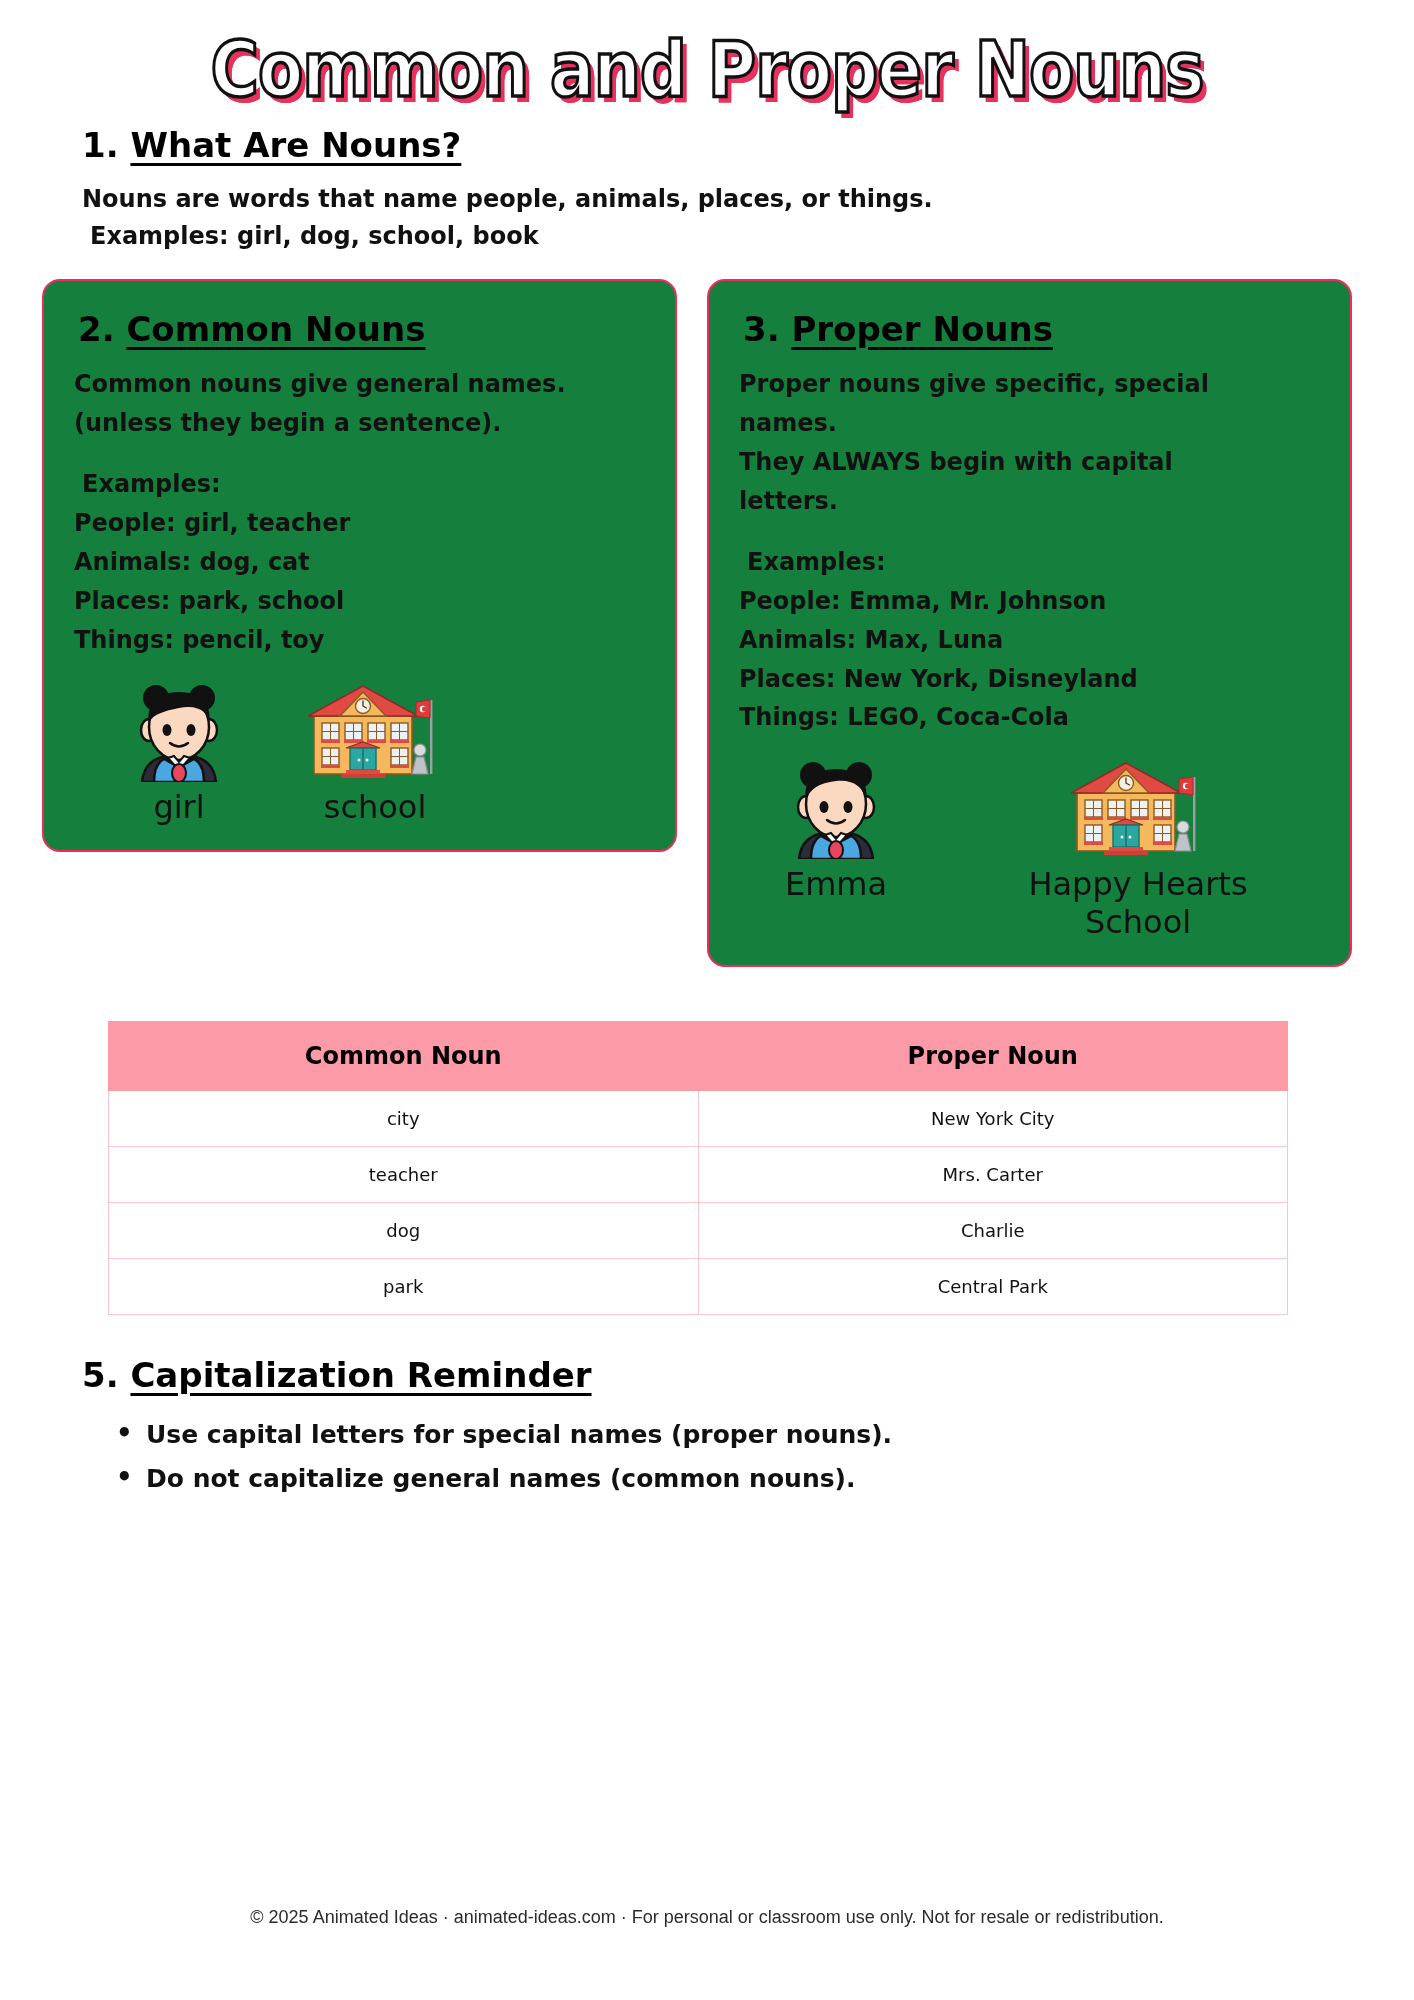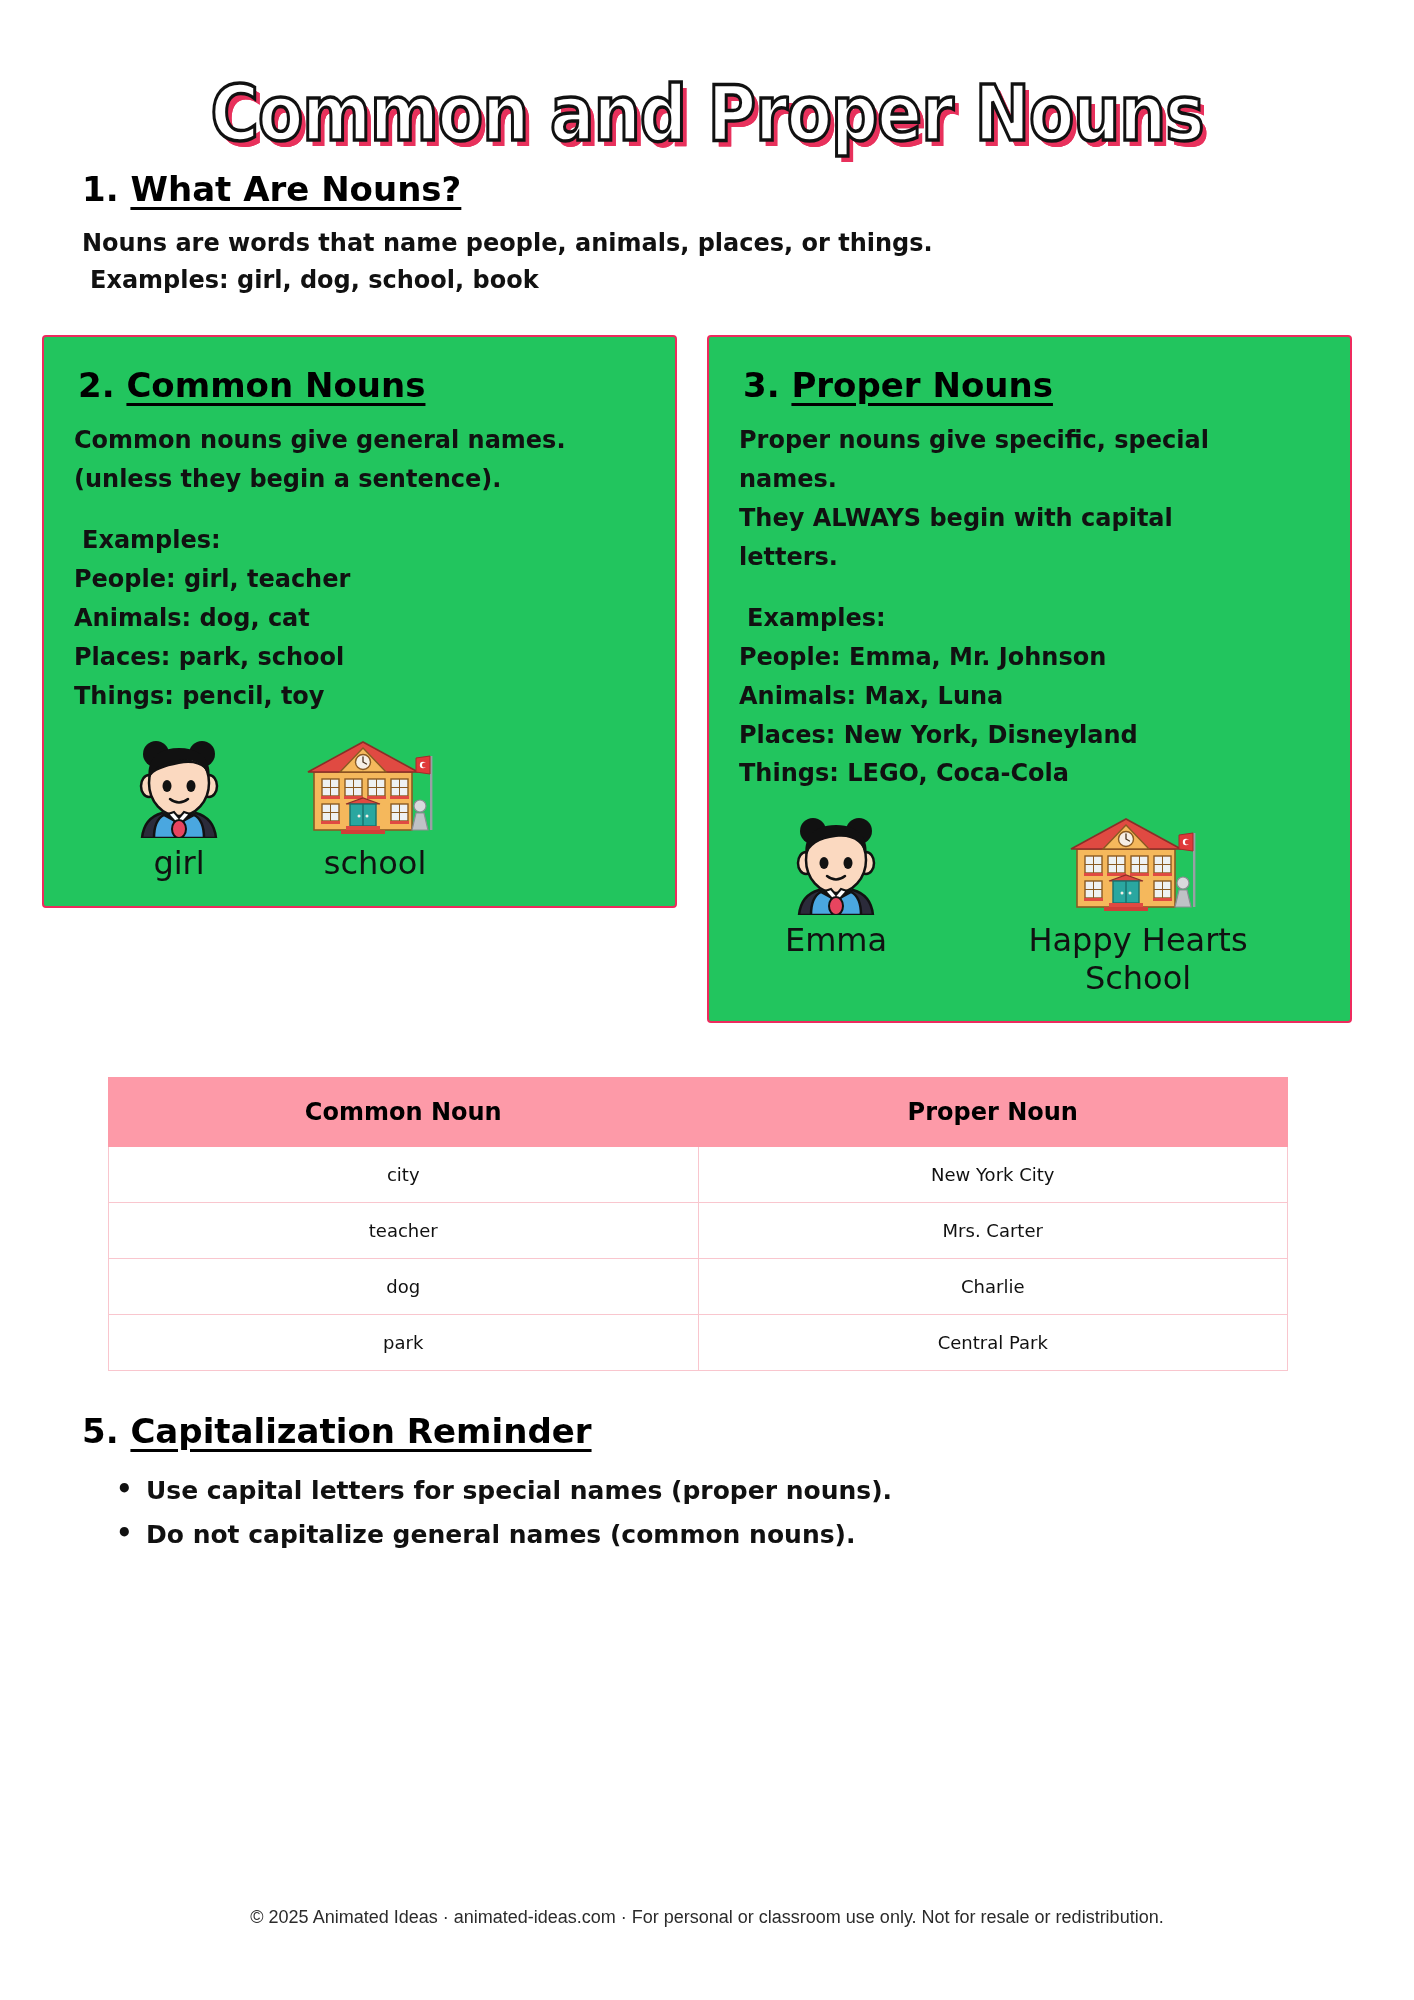--- a/index.html
+++ b/index.html
@@ -16,21 +16,21 @@
   .page {
     width: 1414px;
     height: 2000px;
     padding: 0;
     position: relative;
   }
 
   
   .title-wrap {
     text-align: center;
-    padding-top: 76px;
+    padding-top: 32px;
     padding-bottom: 10px;
   }
   .title {
     display: inline-block;
     font-family: "DejaVu Sans", sans-serif;
     font-size: 66px;
     font-weight: 700;
     letter-spacing: -1px;
     color: #ffffff;
     -webkit-text-stroke: 3px #111111;
@@ -70,25 +70,24 @@
 
   
   .cards {
     display: flex;
     gap: 30px;
     padding: 24px 40px 0 42px;
     align-items: flex-start;
   }
   .card {
     border: 2.5px solid #ee2a5e;
-    border-radius: 4px;
-    background: #22c55e;
+    border-radius: 18px;
+    background: #15803d;
     padding: 28px 30px 24px 30px;
     position: relative;
-    margin-top: 12px;
   }
   .card-common { width: 635px; }
   .card-proper { width: 645px; }
   .card .sec-head { margin-bottom: 16px; margin-left: 4px; }
   .card .body-line { line-height: 1.62; }
   .card .spacer { height: 22px; }
   .card .indent { padding-left: 8px; }
 
   
   .illus-row {

